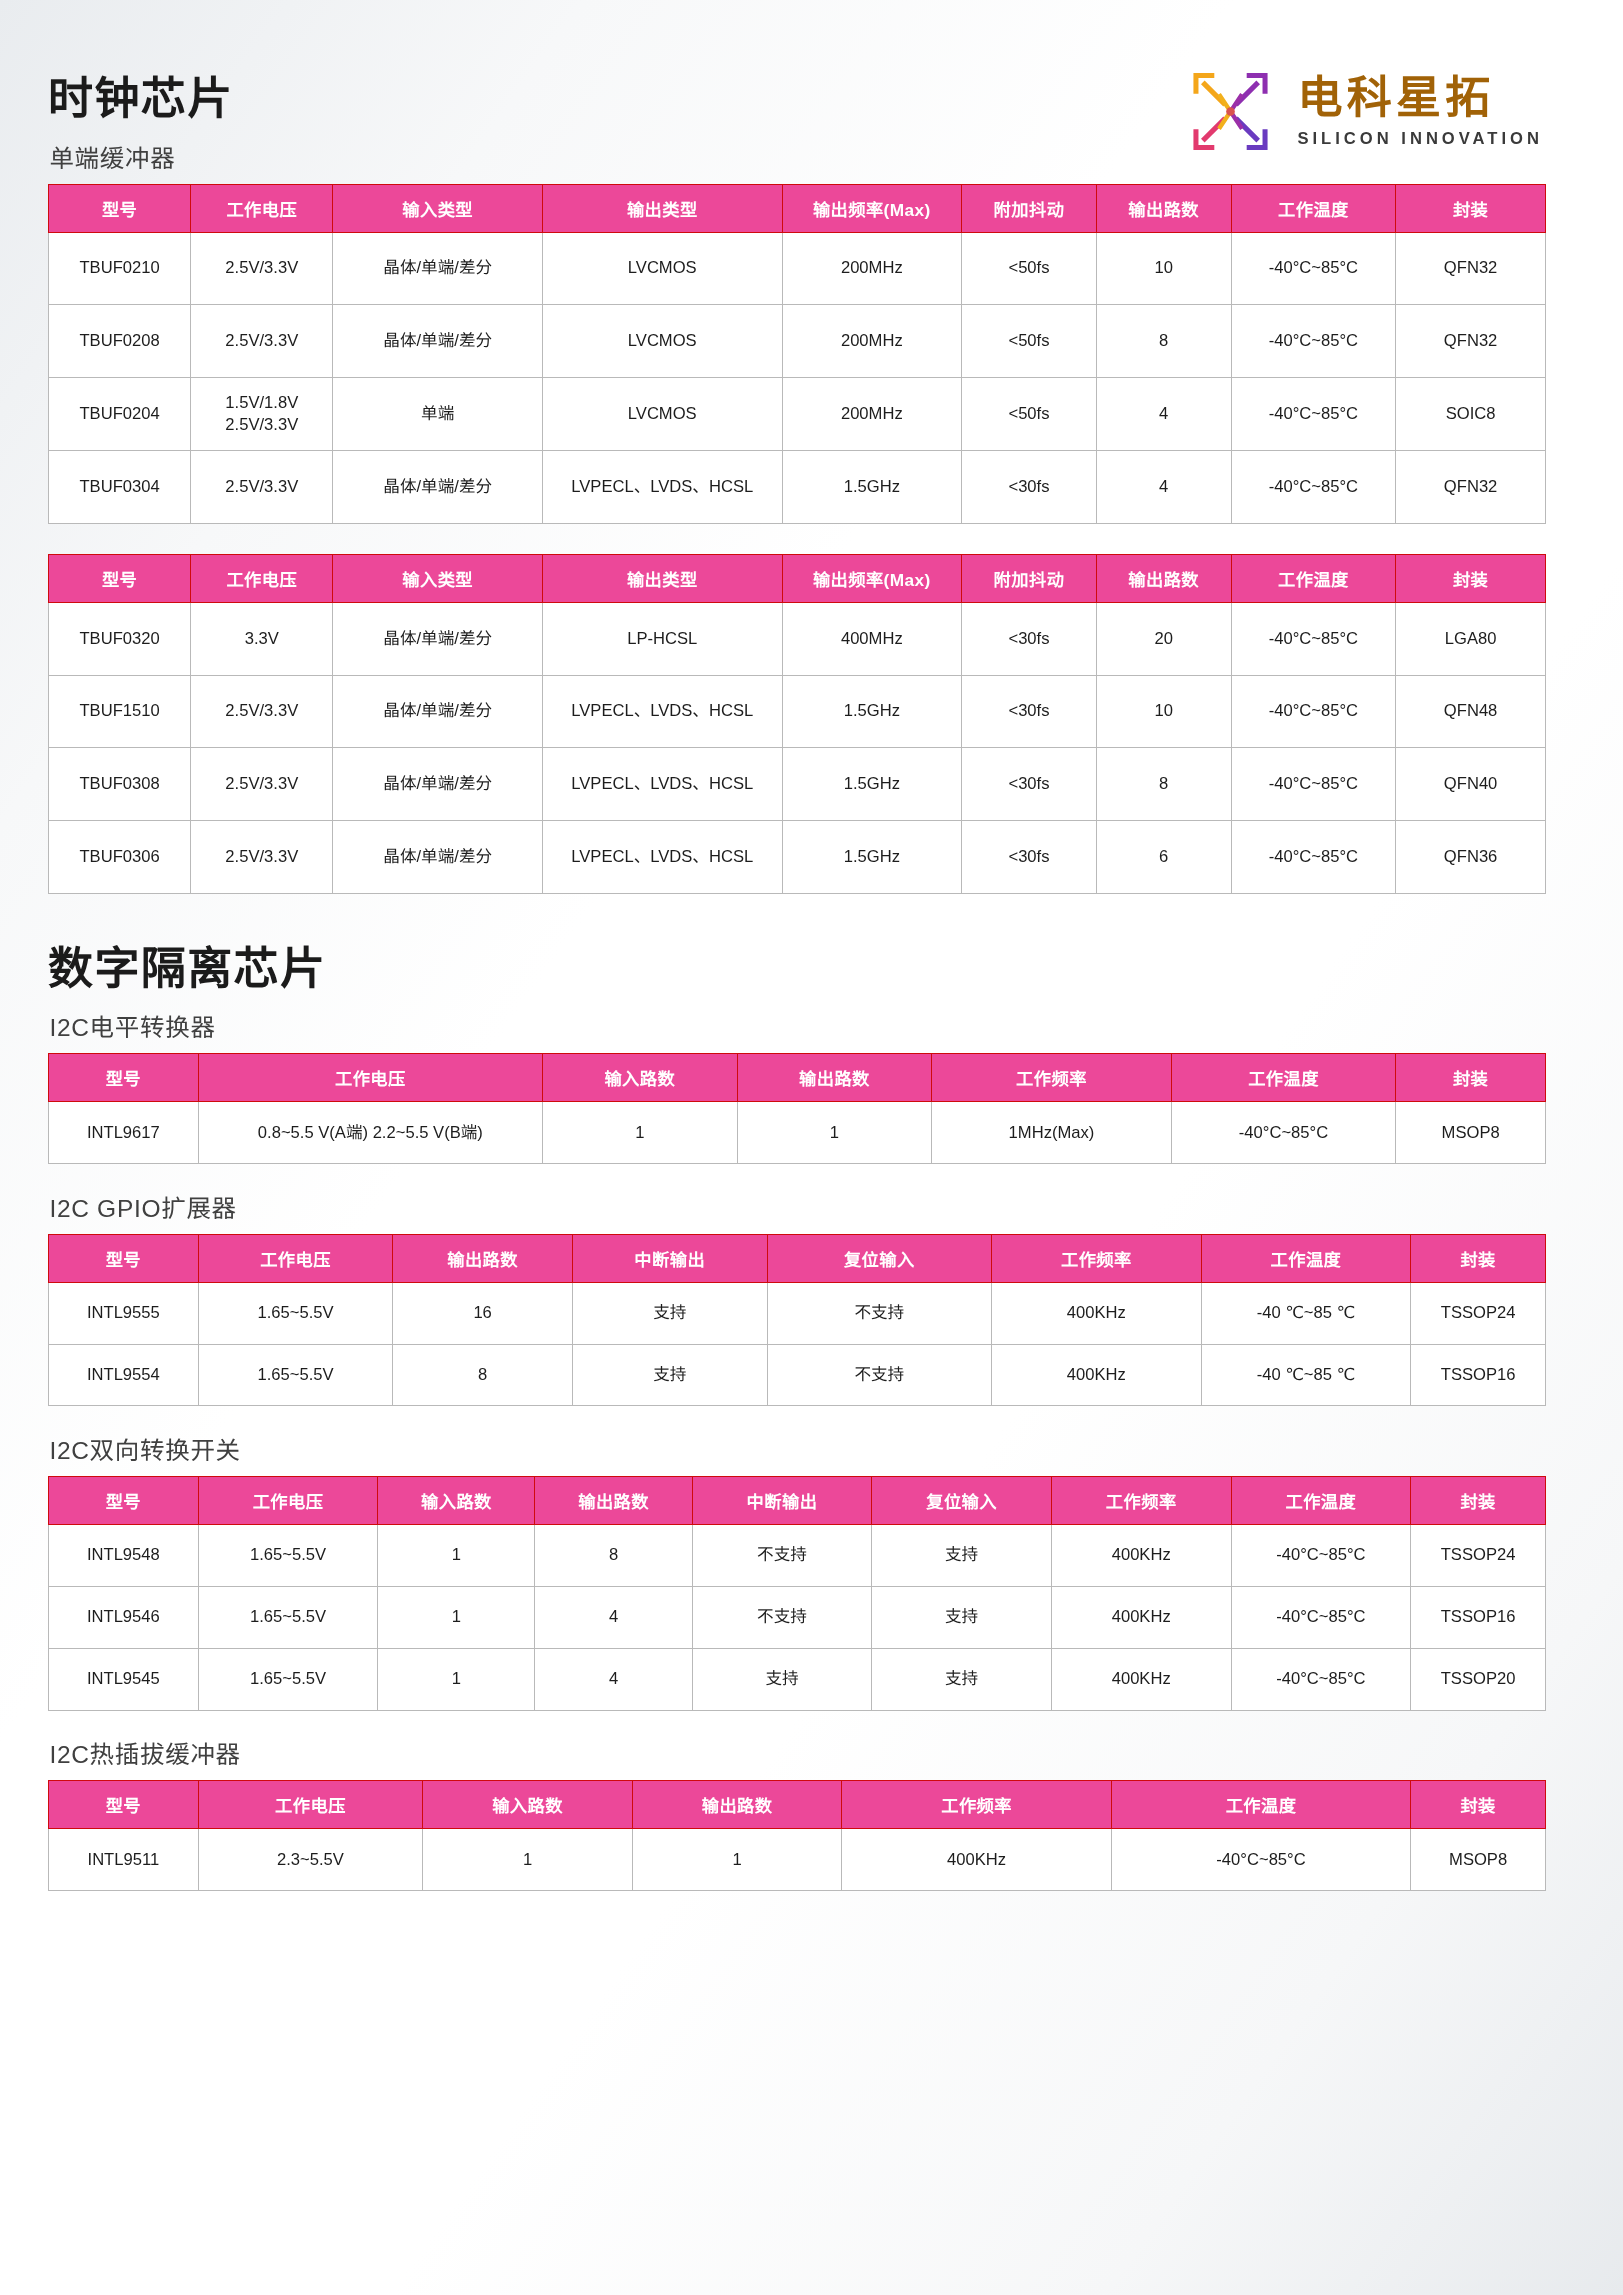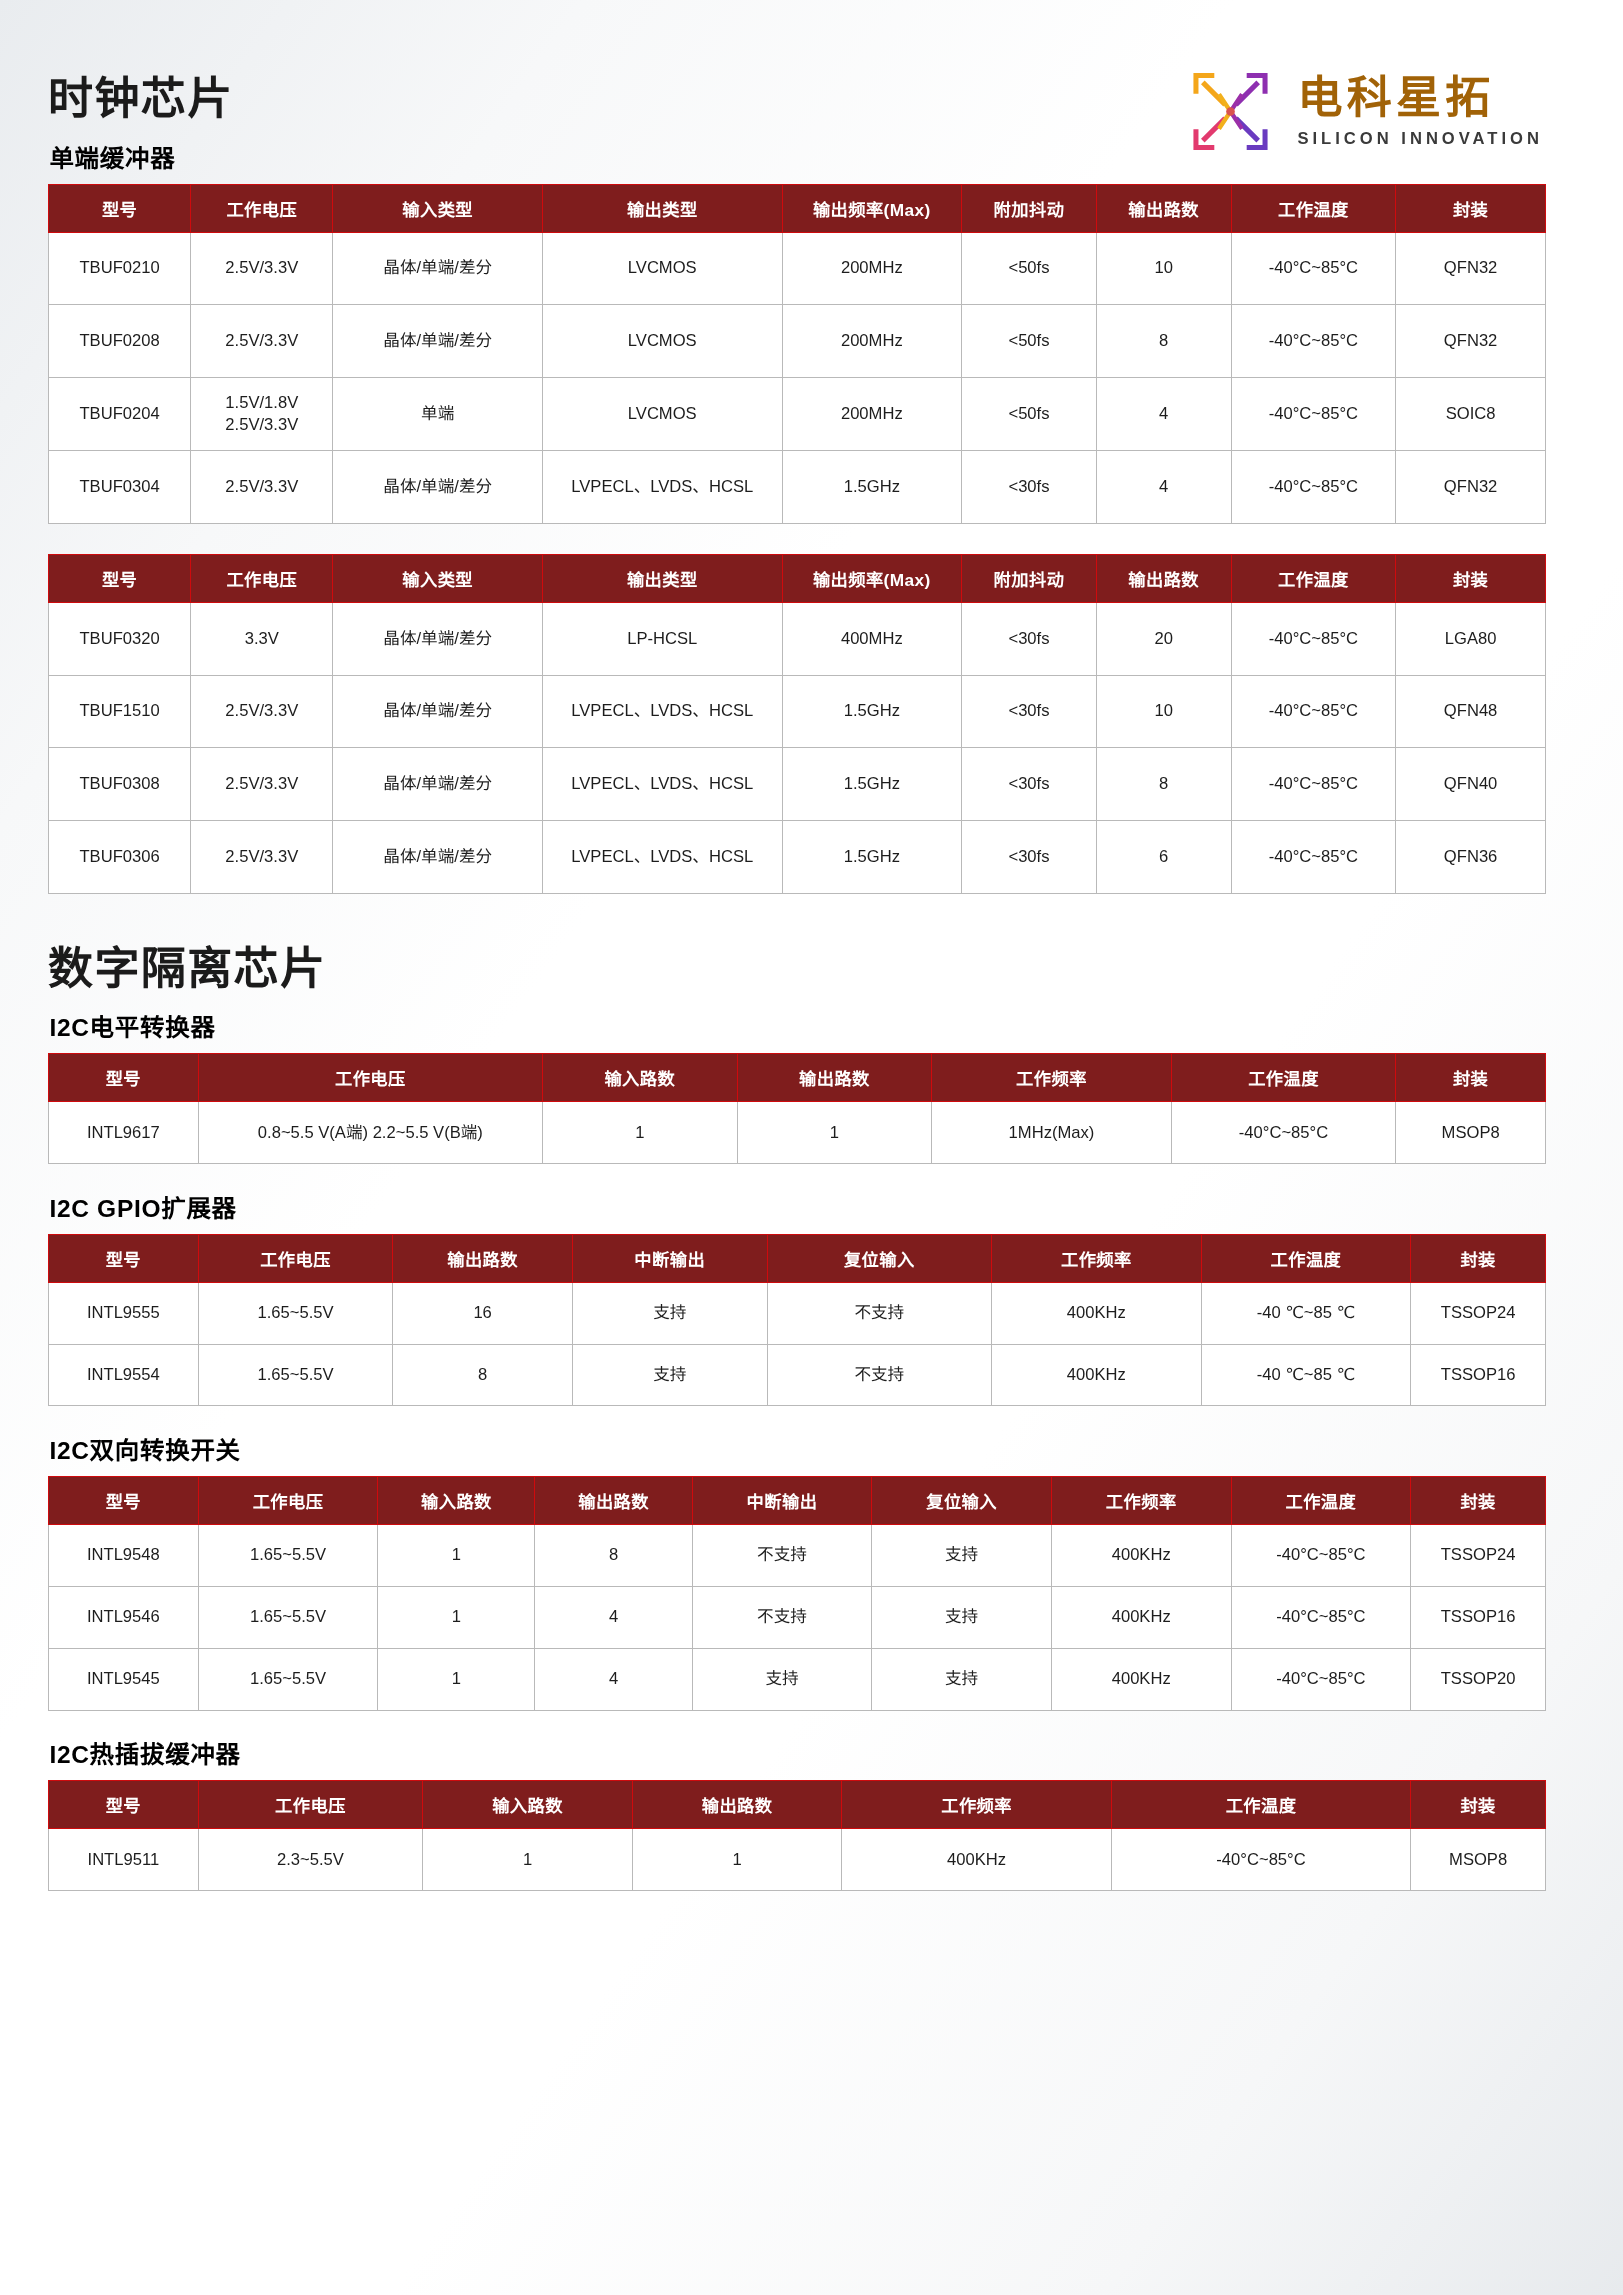--- a/index.html
+++ b/index.html
@@ -67,38 +67,38 @@
   h1.section-title {
     font-size: 45px;
     font-weight: bold;
     color: #1b1b1b;
     margin: 0 0 11.5px 0;
     letter-spacing: 1.4px;
     font-family: "Liberation Sans", "DejaVu Sans", sans-serif;
   }
   h2.sub-title {
     font-size: 24.5px;
-    font-weight: bold;
-    color: #000000;
+    font-weight: normal;
+    color: #404040;
     margin: 0 0 10px 1.4px;
     letter-spacing: 0.7px;
   }
   .gap-lg { height: 32px; }
   .gap-md { height: 24.5px; }
   .gap-sm { height: 19px; }
 
   
   table.spec {
     border-collapse: collapse;
     width: 100%;
     table-layout: fixed;
     margin-bottom: 5.8px;
   }
   table.spec th {
-    background: #7f1d1d;
+    background: #ec4899;
     color: #ffffff;
     font-size: 17.3px;
     font-weight: bold;
     height: 45px;
     border: 0.7px solid #cf0a0d;
     text-align: center;
     letter-spacing: 0.4px;
   }
   table.spec td {
     border: 0.7px solid #b9b9b9;

